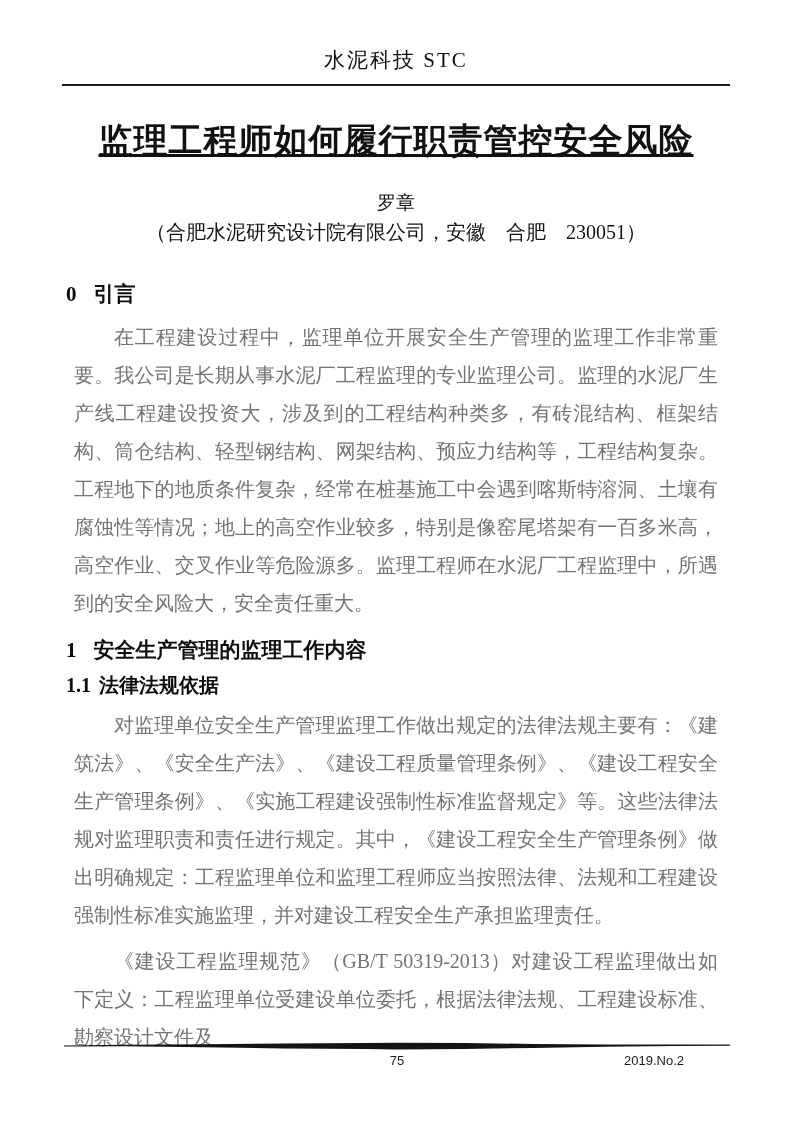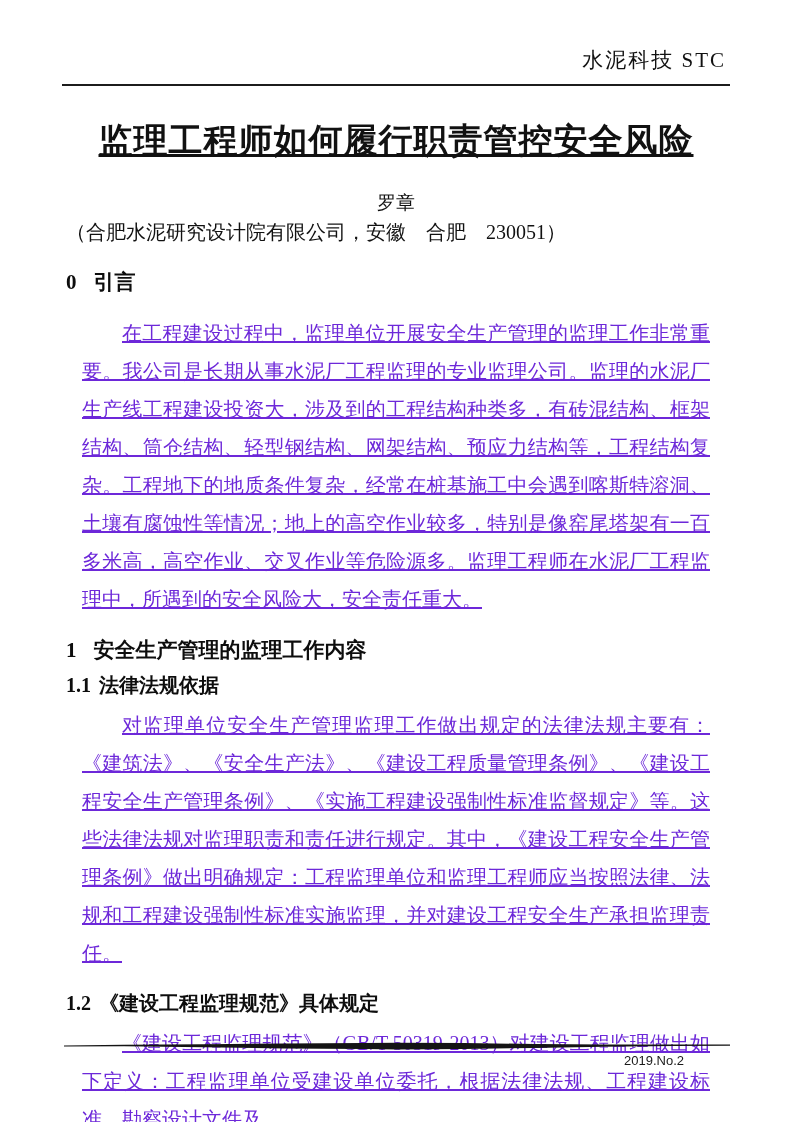--- a/index.html
+++ b/index.html
@@ -11,21 +11,21 @@
     background: #ffffff;
     color: #111111;
     overflow: hidden;
     font-family: "Liberation Serif", "DejaVu Serif", serif;
   }
   .content { padding: 0 67px 0 66px; }
 
   
   .journal-title {
     margin-top: 48px;
-    text-align: right;
+    text-align: center;
     font-size: 21px;
     line-height: 24px;
     letter-spacing: 2px;
     font-family: "Liberation Serif", "DejaVu Serif", serif;
   }
   .header-rule {
     margin: 12px -4px 0 -4px;
     height: 0;
     border-top: 2px solid #1c1c1c;
   }
@@ -42,20 +42,21 @@
     text-decoration: underline;
   }
   .author {
     margin-top: 26px;
     text-align: center;
     font-size: 19px;
     line-height: 26px;
   }
   .affiliation {
     margin-top: 2px;
+    text-align: center;
     font-size: 20px;
     line-height: 28px;
   }
 
   
   .h1-row, .h2-row {
     font-family: "Liberation Sans", "DejaVu Sans", sans-serif;
     font-weight: bold;
     color: #0d0d0d;
   }
@@ -63,29 +64,28 @@
   .h2-row { margin-top: 4px; font-size: 20px; line-height: 30px; }
   .h-num {
     font-family: "Liberation Serif", "DejaVu Serif", serif;
     font-weight: bold;
   }
   .h1-row .h-title { margin-left: 17px; }
   .h2-row .h-title { margin-left: 8px; }
 
   
   .body-para {
-    margin: 16px;
+    margin: 8px;
     font-size: 20px;
     line-height: 38px;
     text-align: justify;
     text-justify: inter-character;
     text-indent: 2em;
     word-break: break-all;
-    color: #6d28d9;
-    text-decoration: underline;
+    color: #737373;
   }
   .gap-sm { margin-top: 6px; }
 
   
   .footer {
     position: absolute;
     left: 64px;
     top: 1042px;
     width: 666px;
   }
@@ -115,47 +115,45 @@
 <div class="page">
   <div class="content">
 
     <div class="journal-title">水泥科技 STC</div>
     <div class="header-rule"></div>
 
     <h1 class="article-title">监理工程师如何履行职责管控安全风险</h1>
     <div class="author">罗章</div>
     <div class="affiliation">（合肥水泥研究设计院有限公司，安徽　合肥　230051）</div>
 
-    <div class="h1-row" style="margin-top:20px;">
+    <div class="h1-row" style="margin-top:32px;">
       <span class="h-num">0</span><span class="h-title">引言</span>
     </div>
 
     <p class="body-para">在工程建设过程中，监理单位开展安全生产管理的监理工作非常重要。我公司是长期从事水泥厂工程监理的专业监理公司。监理的水泥厂生产线工程建设投资大，涉及到的工程结构种类多，有砖混结构、框架结构、筒仓结构、轻型钢结构、网架结构、预应力结构等，工程结构复杂。工程地下的地质条件复杂，经常在桩基施工中会遇到喀斯特溶洞、土壤有腐蚀性等情况；地上的高空作业较多，特别是像窑尾塔架有一百多米高，高空作业、交叉作业等危险源多。监理工程师在水泥厂工程监理中，所遇到的安全风险大，安全责任重大。</p>
 
     <div class="h1-row">
       <span class="h-num">1</span><span class="h-title">安全生产管理的监理工作内容</span>
     </div>
 
     <div class="h2-row">
       <span class="h-num">1.1</span><span class="h-title">法律法规依据</span>
     </div>
 
     <p class="body-para gap-sm">对监理单位安全生产管理监理工作做出规定的法律法规主要有：《建筑法》、《安全生产法》、《建设工程质量管理条例》、《建设工程安全生产管理条例》、《实施工程建设强制性标准监督规定》等。这些法律法规对监理职责和责任进行规定。其中，《建设工程安全生产管理条例》做出明确规定：工程监理单位和监理工程师应当按照法律、法规和工程建设强制性标准实施监理，并对建设工程安全生产承担监理责任。</p>
 
-    <div class="h2-row">
-      <span class="h-num">1.2</span><span class="h-title">《建设工程监理规范》具体规定</span>
-    </div>
 
     <p class="body-para gap-sm">《建设工程监理规范》（GB/T 50319-2013）对建设工程监理做出如下定义：工程监理单位受建设单位委托，根据法律法规、工程建设标准、勘察设计文件及</p>
 
   </div>
 
   <div class="footer">
     <svg class="footer-rule" viewBox="0 0 666 9" preserveAspectRatio="none">
       <polygon fill="#141414" points="
         0,3.4 60,2.7 140,2.2 220,1.4 300,0.9 333,0.7 400,1.1 470,1.9 540,2.4 610,2.6 666,2.4
         666,3.7 610,4.1 540,4.7 470,5.9 400,6.9 333,7.4 300,7.1 220,6.4 140,5.2 60,4.3 0,4.4"></polygon>
     </svg>
     <div class="footer-row">
+      <span class="page-num">75</span>
       <span class="issue">2019.No.2</span>
     </div>
   </div>
 </div>
 
 </body></html>

